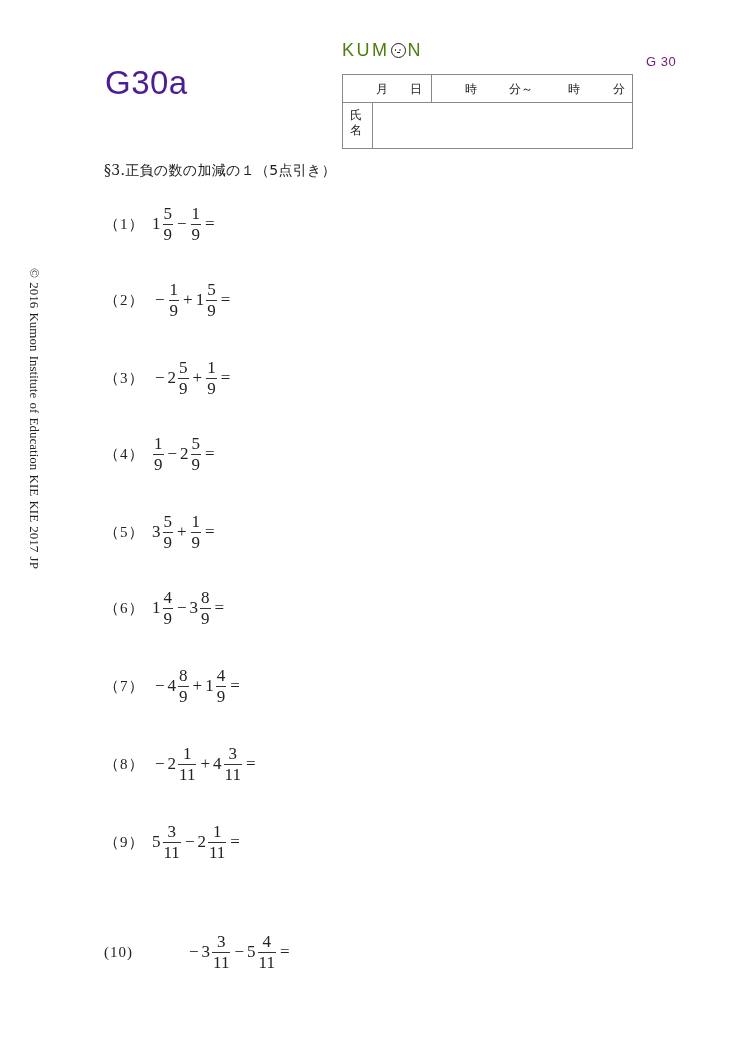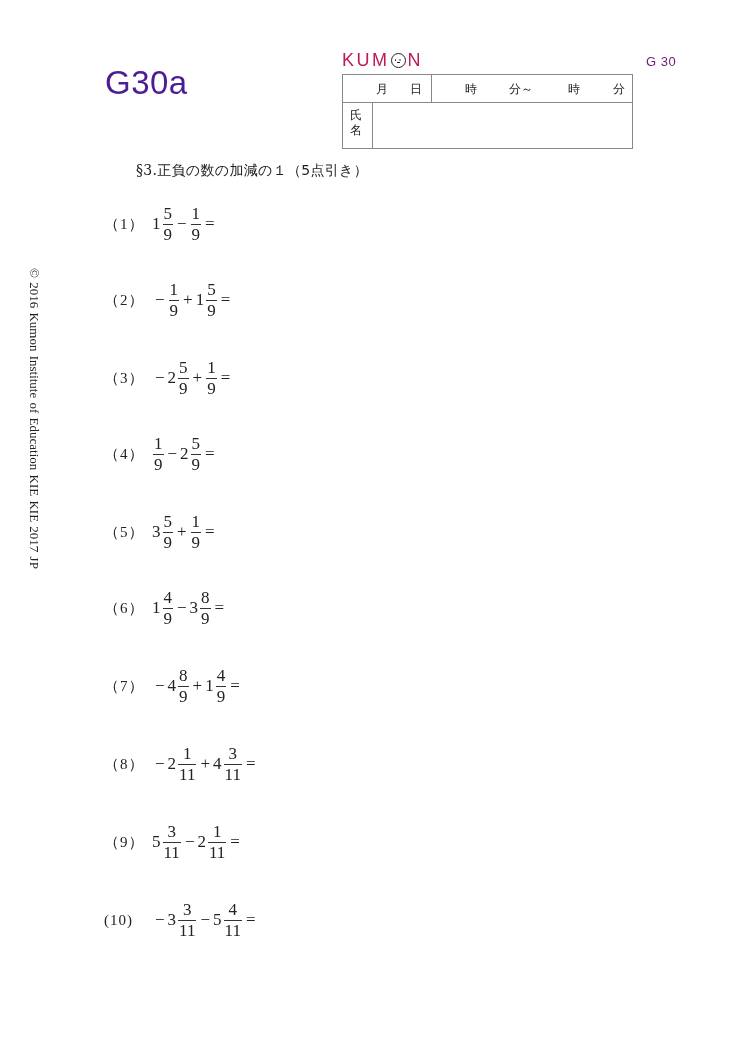--- a/index.html
+++ b/index.html
@@ -6,22 +6,22 @@
   body {
     width: 744px; height: 1044px; background: #ffffff; position: relative; overflow: hidden;
     font-family: "DejaVu Serif", "Liberation Serif", serif; color: #1a1a1a;
   }
   .abs { position: absolute; }
   .sheet-code {
     left: 105px; top: 64px; font-family: "Liberation Sans", "DejaVu Sans", sans-serif;
     font-size: 33px; letter-spacing: 0.5px; color: #4c1d95;
   }
   .logo {
-    left: 342px; top: 50px; font-family: "Liberation Sans", "DejaVu Sans", sans-serif;
-    font-size: 18px; letter-spacing: 2.5px; color: #be185d; display: flex; align-items: center;
+    left: 342px; top: 40px; font-family: "Liberation Sans", "DejaVu Sans", sans-serif;
+    font-size: 18px; letter-spacing: 2.5px; color: #4d7c0f; display: flex; align-items: center;
   }
   .logo .face {
     display: inline-block; width: 15px; height: 15px; border: 1.6px solid #222; border-radius: 50%;
     position: relative; margin: 0 2px 0 1px; box-sizing: border-box;
   }
   .logo .face::before {
     content: ""; position: absolute; left: 3px; top: 5px; width: 1.5px; height: 1.5px; background:#222; border-radius:50%;
     box-shadow: 4.5px 0 0 #222;
   }
   .logo .face::after {
@@ -42,21 +42,20 @@
   .info-box .vdiv2 { position: absolute; left: 29px; top: 27px; height: 47px; border-left: 1px solid #888; }
   .info-box .lbl { position: absolute; top: 6px; }
   .info-box .name-lbl {
     position: absolute; left: 7px; top: 33px; width: 16px; font-family: "DejaVu Sans", sans-serif;
     font-size: 12px; line-height: 15px; color: #222;
   }
   .name-field { position: absolute; left: 31px; top: 29px; width: 256px; height: 43px; }
   .section-title {
     left: 104px; top: 162px; font-size: 14px; color: #222; letter-spacing: 0.3px;
     font-family: "DejaVu Sans", sans-serif;
-    margin-left: 32px;
   }
   .section-title .sym { font-family: "DejaVu Serif", serif; }
   .copyright {
     left: 26px; top: 268px; transform-origin: 0 0; transform: rotate(90deg) translate(0, -16px);
     font-family: "Liberation Serif", "DejaVu Serif", serif; font-size: 13px; color: #222; white-space: nowrap;
     word-spacing: 1px;
   }
   .problem {
     position: absolute; left: 104px; height: 40px; display: flex; align-items: center;
     font-family: "Liberation Serif", "DejaVu Serif", serif; font-size: 17px; color: #222;
@@ -281,21 +280,21 @@
         <span class="whole">2</span>
         <span class="frac">
           <span class="n">1</span>
           <span class="bar"></span>
           <span class="d">11</span>
         </span>
         <span class="op">=</span>
       </span>
       <span class="answer-space"></span>
     </div>
-    <div class="problem" style="top: 900px;">
+    <div class="problem" style="top: 932px; gap: 34px;">
       <span class="num">(10)</span>
       <span class="expr">
         <span class="op">−</span>
         <span class="whole">3</span>
         <span class="frac">
           <span class="n">3</span>
           <span class="bar"></span>
           <span class="d">11</span>
         </span>
         <span class="op">−</span>

